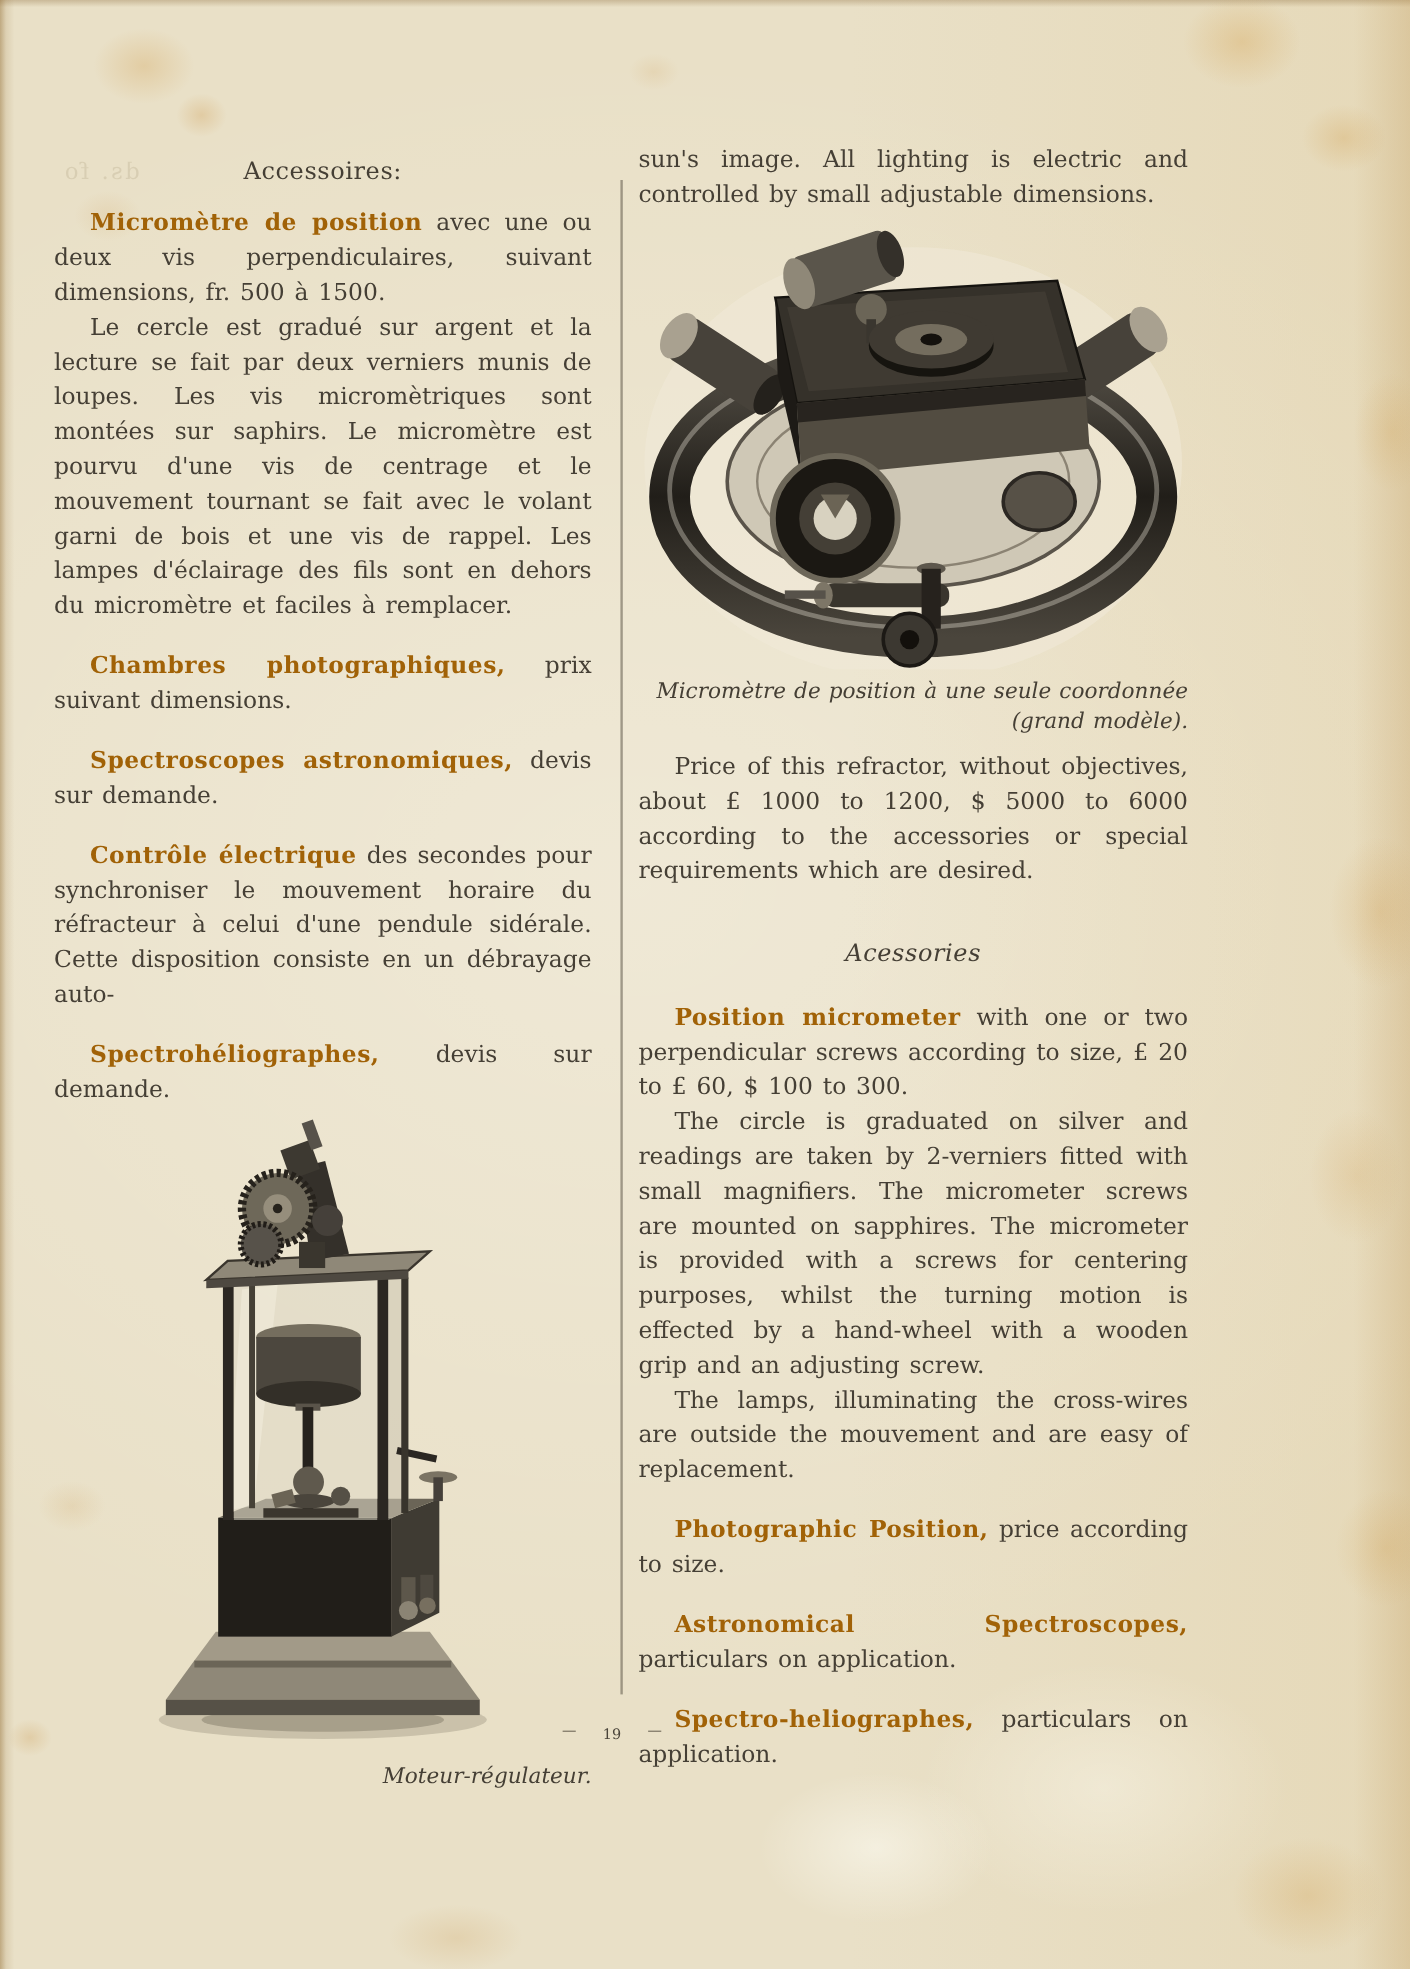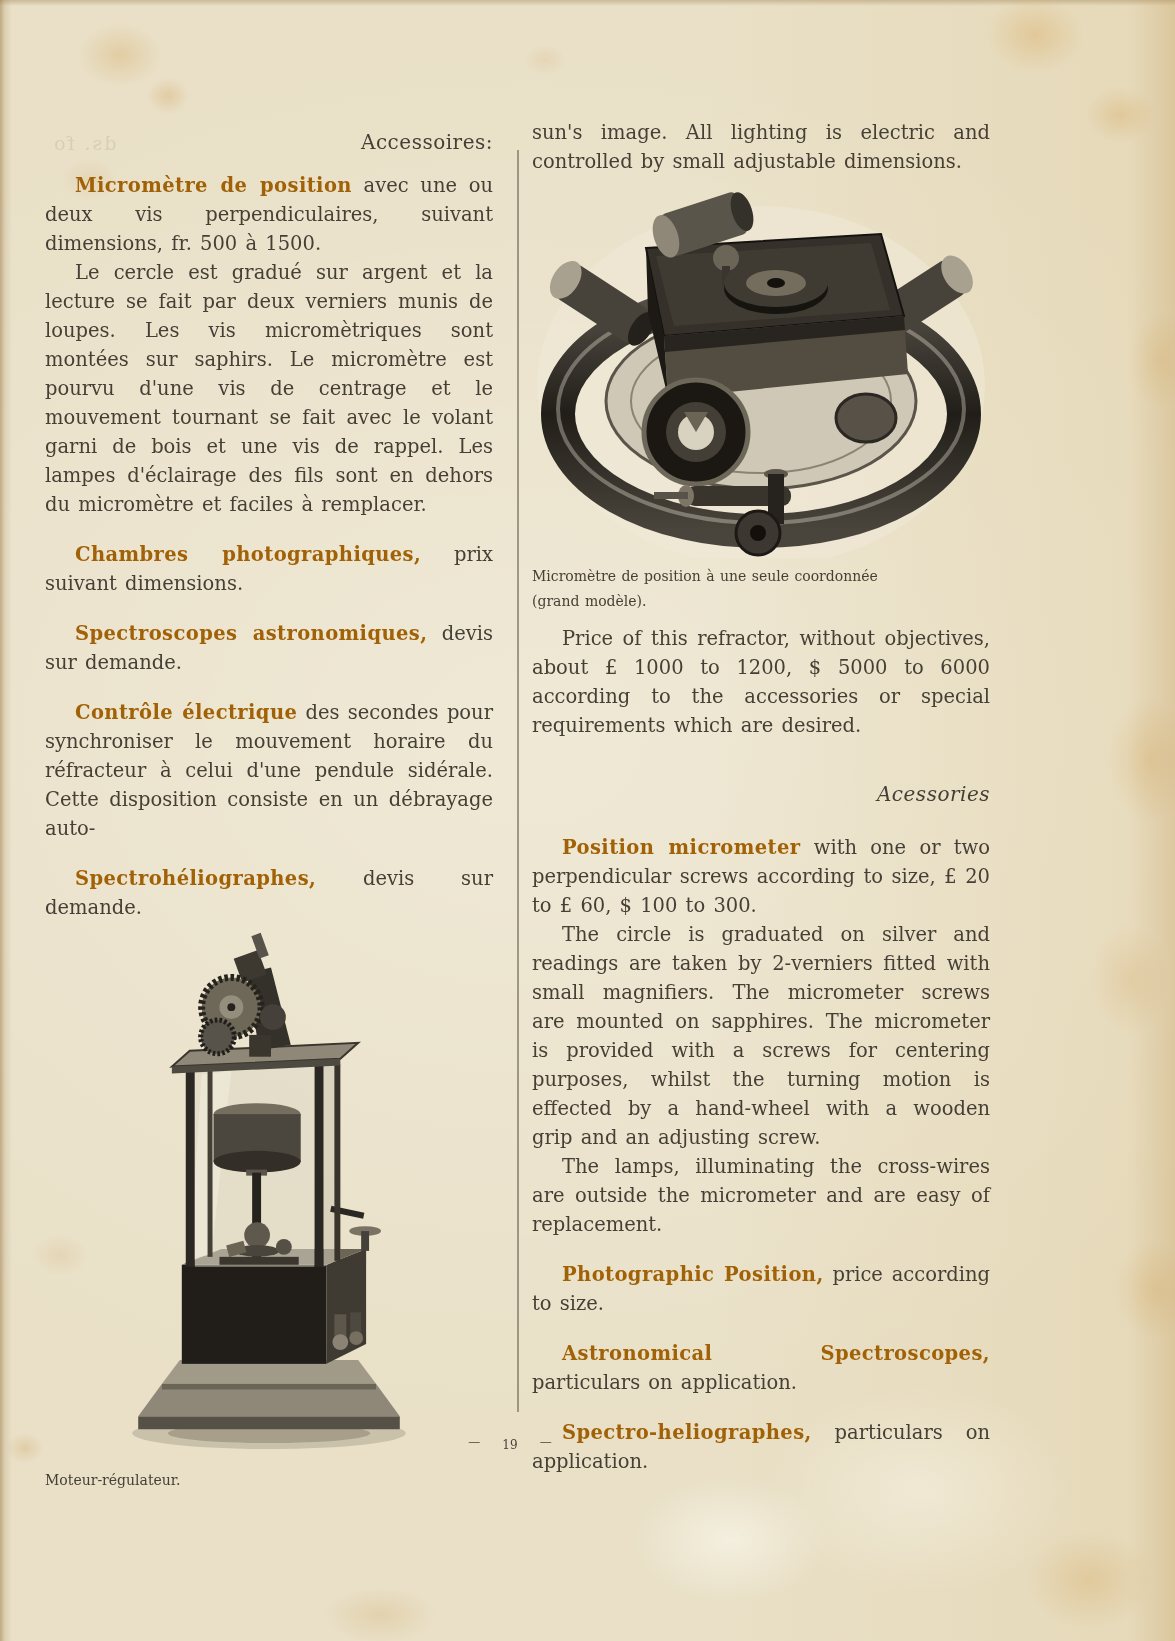--- a/index.html
+++ b/index.html
@@ -27,25 +27,25 @@
       radial-gradient(ellipse 220px 150px at 920px 1490px, rgba(255,255,248,0.35), rgba(255,255,248,0) 70%),
       linear-gradient(90deg, rgba(150,115,60,0.50) 0px, rgba(150,115,60,0.15) 5px, rgba(150,115,60,0) 12px),
       linear-gradient(90deg, rgba(0,0,0,0) 96%, rgba(190,150,85,0.28) 100%),
       linear-gradient(180deg, rgba(130,95,45,0.30) 0px, rgba(130,95,45,0) 6px),
       linear-gradient(90deg, rgba(0,0,0,0) 60%, rgba(215,185,120,0.16) 95%),
       radial-gradient(ellipse 900px 700px at 45% 45%, rgba(255,255,252,0.28), rgba(255,255,252,0) 100%);
   }
   .col{position:absolute;font-size:19.5px;line-height:29px;text-align:justify;word-spacing:2px;}
   .left-col{left:45px;top:128px;width:448px;}
   .right-col{left:532px;top:118px;width:458px;}
-  .heading{text-align:right;font-size:20px;letter-spacing:0.5px;margin:0 0 14px 0;}
+  .heading{text-align:center;font-size:20px;letter-spacing:0.5px;margin:0 0 14px 0;}
   .para{margin:0;text-indent:30px;}
   .para.gap{margin-top:21px;}
   .lead{font-weight:bold;letter-spacing:0.4px;color:#a16207;}
-  .caption{text-align:left;text-indent:0;font-size:14px;line-height:25px;word-spacing:1px;}
+  .caption{font-style:italic;text-align:right;text-indent:0;font-size:18px;line-height:25px;word-spacing:1px;}
   .figure{margin:0;padding:0;text-align:center;}
   .divider{position:absolute;left:517px;top:150px;width:1.5px;height:1262px;background:rgba(95,88,72,0.55);}
   .page-number{position:absolute;left:395px;top:1438px;width:230px;text-align:center;font-size:12px;color:#4a443a;}
   .page-number .dash{display:inline-block;margin:0 22px;position:relative;top:-3px;color:#5b5446;}
   .bleed{position:absolute;left:52px;top:132px;transform:scaleX(-1);opacity:0.13;color:#6e5b33;font-size:19px;letter-spacing:2px;filter:blur(0.6px);}
   svg{display:block;}
   .fig-left svg{margin:0 auto;}
   .fig-right svg{margin:0 auto;}
 </style>
 </head>
@@ -209,21 +209,21 @@
   </figure>
 
   <p class="para" style="margin-top:10px;">Price of this refractor, without objectives, about £ 1000 to 1200, $ 5000 to 6000 according to the accessories or special requirements which are desired.</p>
 
   <div class="heading" style="margin:40px 0 24px 0;font-style:italic;">Acessories</div>
 
   <p class="para"><span class="lead">Position micrometer</span><span> with one or two perpendicular screws according to size, £ 20 to £ 60, $ 100 to 300.</span></p>
 
   <p class="para">The circle is graduated on silver and readings are taken by 2-verniers fitted with small magnifiers. The micrometer screws are mounted on sapphires. The micrometer is provided with a screws for centering purposes, whilst the turning motion is effected by a hand-wheel with a wooden grip and an adjusting screw.</p>
 
-  <p class="para">The lamps, illuminating the cross-wires are outside the micrometer and are easy of replacement.</p>
+  <p class="para">The lamps, illuminating the cross-wires are outside the mouvement and are easy of replacement.</p>
 
   <p class="para gap"><span class="lead">Photographic Position,</span><span> price according to size.</span></p>
 
   <p class="para gap"><span class="lead">Astronomical Spectroscopes,</span><span> particulars on application.</span></p>
 
   <p class="para gap"><span class="lead">Spectro-heliographes,</span><span> particulars on application.</span></p>
 </div>
 
 <div class="page-number">
   <span class="dash">—</span><span>19</span><span class="dash">—</span>

